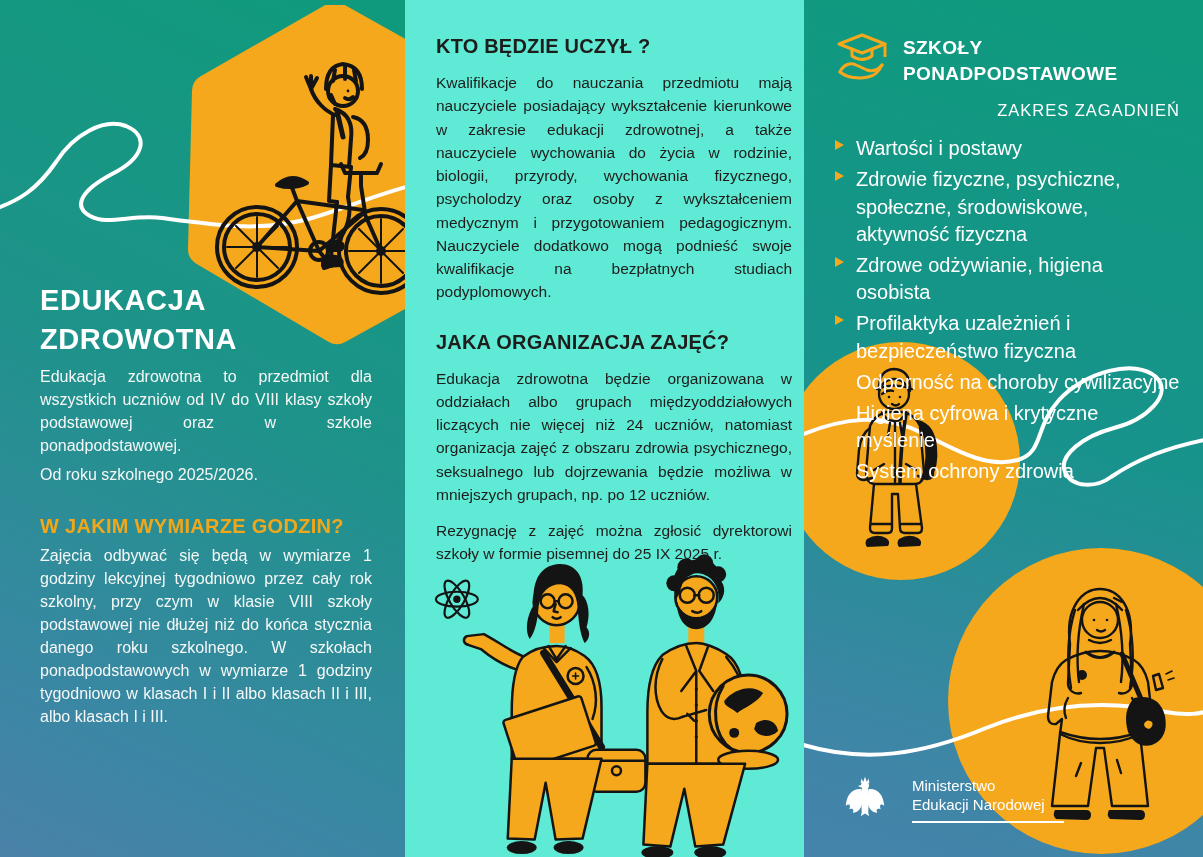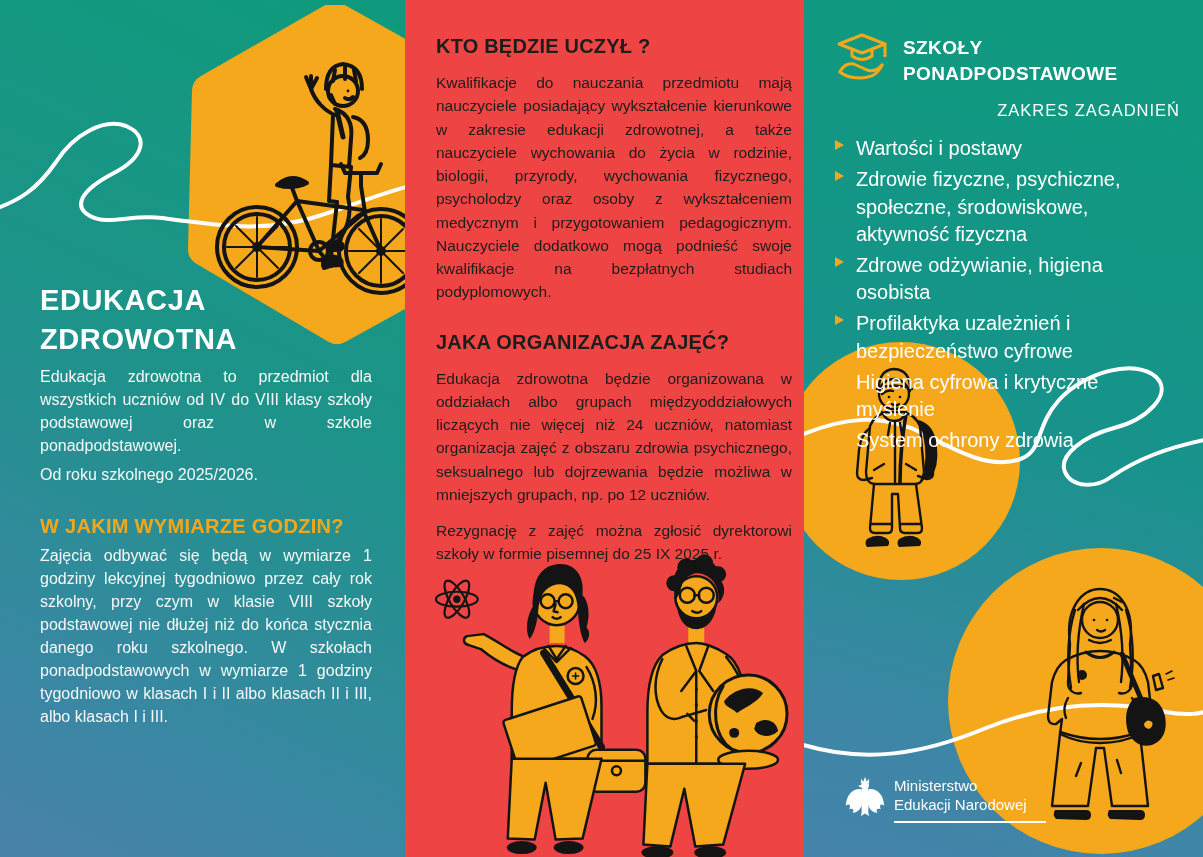--- a/index.html
+++ b/index.html
@@ -3,21 +3,21 @@
 <meta charset="utf-8">
 <style>
   * { margin:0; padding:0; box-sizing:border-box; }
   html,body { width:1203px; height:857px; overflow:hidden; }
   body { font-family:"Liberation Sans", sans-serif; }
   .poster { position:relative; width:1203px; height:857px; display:flex; }
 
   
   .panel { position:relative; height:857px; overflow:hidden; }
   .panel-left  { width:405px; background:linear-gradient(205deg,#109a7d 4%,#1d9389 45%,#3a87a4 82%,#4a81a8 100%); color:#fff; }
-  .panel-mid   { width:399px; background:#ef4444; color:#1d1d1b;padding-left:25px; }
+  .panel-mid   { width:399px; background:#5eead4; color:#1d1d1b;padding-left:25px; }
   .panel-right { width:399px; background:linear-gradient(196deg,#0f9a7e 6%,#17938b 48%,#3d86a6 85%,#4583ab 100%); color:#fff; }
 
   svg { display:block; }
   .abs { position:absolute; }
 
   
   .hex-box   { left:185px; top:5px; width:300px; height:340px; z-index:1; }
   .squig-l   { left:0; top:0; width:405px; height:857px; z-index:2; pointer-events:none; }
   .cyclist   { left:185px; top:5px; width:300px; height:340px; z-index:3; }
   .left-content { position:absolute; left:40px; top:281px; width:332px; z-index:4; }
@@ -41,21 +41,21 @@
   .boy-svg  { left:-22px; top:342px; width:238px; height:238px; z-index:3; }
   .girl-svg { left:144px; top:548px; width:306px; height:306px; z-index:3; }
   .right-content { position:absolute; left:31px; top:32px; width:345px; z-index:4; }
   .rp-header { display:flex; align-items:flex-start; gap:14px; }
   .rp-title { font-size:19px; font-weight:bold; line-height:1.35; letter-spacing:.4px; width:210px; padding-top:3px; }
   .rp-sub { margin-top:15px; font-size:16.5px; letter-spacing:1px; font-weight:400;text-align:right; }
   .rp-list { list-style:none; margin-top:15px; }
   .rp-list li { display:flex; gap:12px; font-size:20px; line-height:1.36; margin-bottom:4px; }
   .tri { flex:0 0 auto; width:0; height:0; margin-top:4.5px;
          border-left:9px solid #f5a81b; border-top:5.5px solid transparent; border-bottom:5.5px solid transparent; }
-  .ministry { position:absolute; left:40px; top:771px; display:flex; align-items:flex-start; gap:8px; z-index:5; }
+  .ministry { position:absolute; left:40px; top:771px; display:flex; align-items:flex-start; gap:26px; z-index:5; }
   .ministry-text { font-size:15px; line-height:1.25; color:#fff; padding-top:6px; }
   .ministry-rule { width:152px; height:2px; background:#ffffff; margin-top:6px; }
 </style>
 </head>
 <body>
 
 <div class="poster">
 
   <section class="panel panel-left">
 
@@ -280,21 +280,25 @@
         <li>
             <span class="tri"></span>
             <span>Zdrowie fizyczne, psychiczne, społeczne, środowiskowe, aktywność fizyczna</span>
           </li>
         <li>
             <span class="tri"></span>
             <span>Zdrowe odżywianie, higiena osobista</span>
           </li>
         <li>
             <span class="tri"></span>
-            <span>Profilaktyka uzależnień i bezpieczeństwo cyfrowe</span>
+            <span>Profilaktyka uzależnień i bezpieczeństwo fizyczna</span>
+          </li>
+        <li>
+            <span class="tri"></span>
+            <span>Odporność na choroby cywilizacyjne</span>
           </li>
         <li>
             <span class="tri"></span>
             <span>Higiena cyfrowa i krytyczne myślenie</span>
           </li>
         <li>
             <span class="tri"></span>
             <span>System ochrony zdrowia</span>
           </li>
       </ul>

